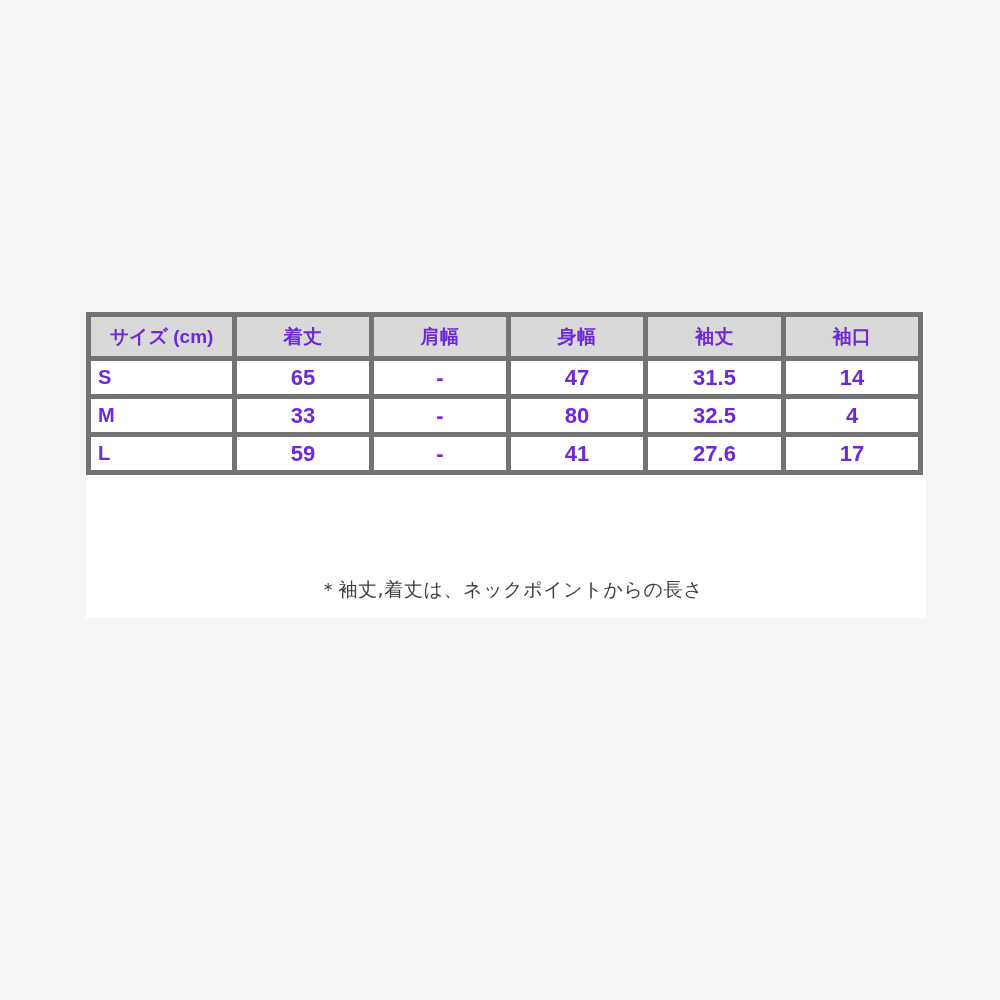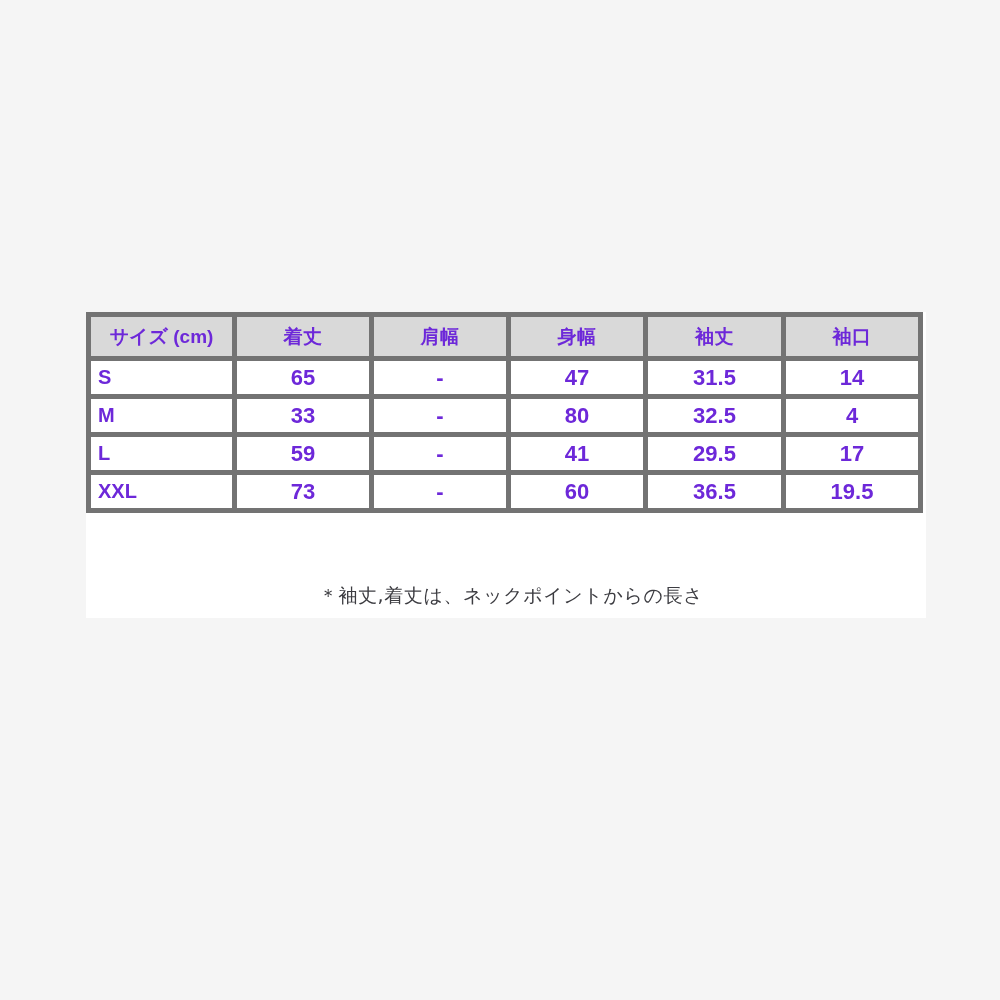--- a/index.html
+++ b/index.html
@@ -78,21 +78,21 @@
   col.c-v1    { width: 137px; }
   col.c-v2    { width: 137px; }
   col.c-v3    { width: 137px; }
   col.c-v4    { width: 138px; }
   col.c-v5    { width: 137px; }
 
   
   #footnote {
     position: absolute;
     left: 0;
-    top: 271px;
+    top: 265px;
     width: 840px;
     text-align: center;
     font-family: "DejaVu Sans", "Liberation Sans", sans-serif;
     font-size: 19px;
     color: #3c3c41;
     letter-spacing: 0.6px;
     white-space: nowrap;
     padding-left: 10px;
     box-sizing: border-box;
   }
@@ -138,30 +138,22 @@
           <td class="cell-value">-</td>
           <td class="cell-value">80</td>
           <td class="cell-value">32.5</td>
           <td class="cell-value">4</td>
         </tr>
         <tr>
           <td class="cell-size">L</td>
           <td class="cell-value">59</td>
           <td class="cell-value">-</td>
           <td class="cell-value">41</td>
-          <td class="cell-value">29.5</td>
+          <td class="cell-value">27.6</td>
           <td class="cell-value">17</td>
-        </tr>
-        <tr>
-          <td class="cell-size">XXL</td>
-          <td class="cell-value">73</td>
-          <td class="cell-value">-</td>
-          <td class="cell-value">60</td>
-          <td class="cell-value">36.5</td>
-          <td class="cell-value">19.5</td>
         </tr>
       </tbody>
     </table>
 
     <div id="footnote">＊袖丈,着丈は、ネックポイントからの長さ</div>
 
   </div>
 </div>
 
 </body></html>

